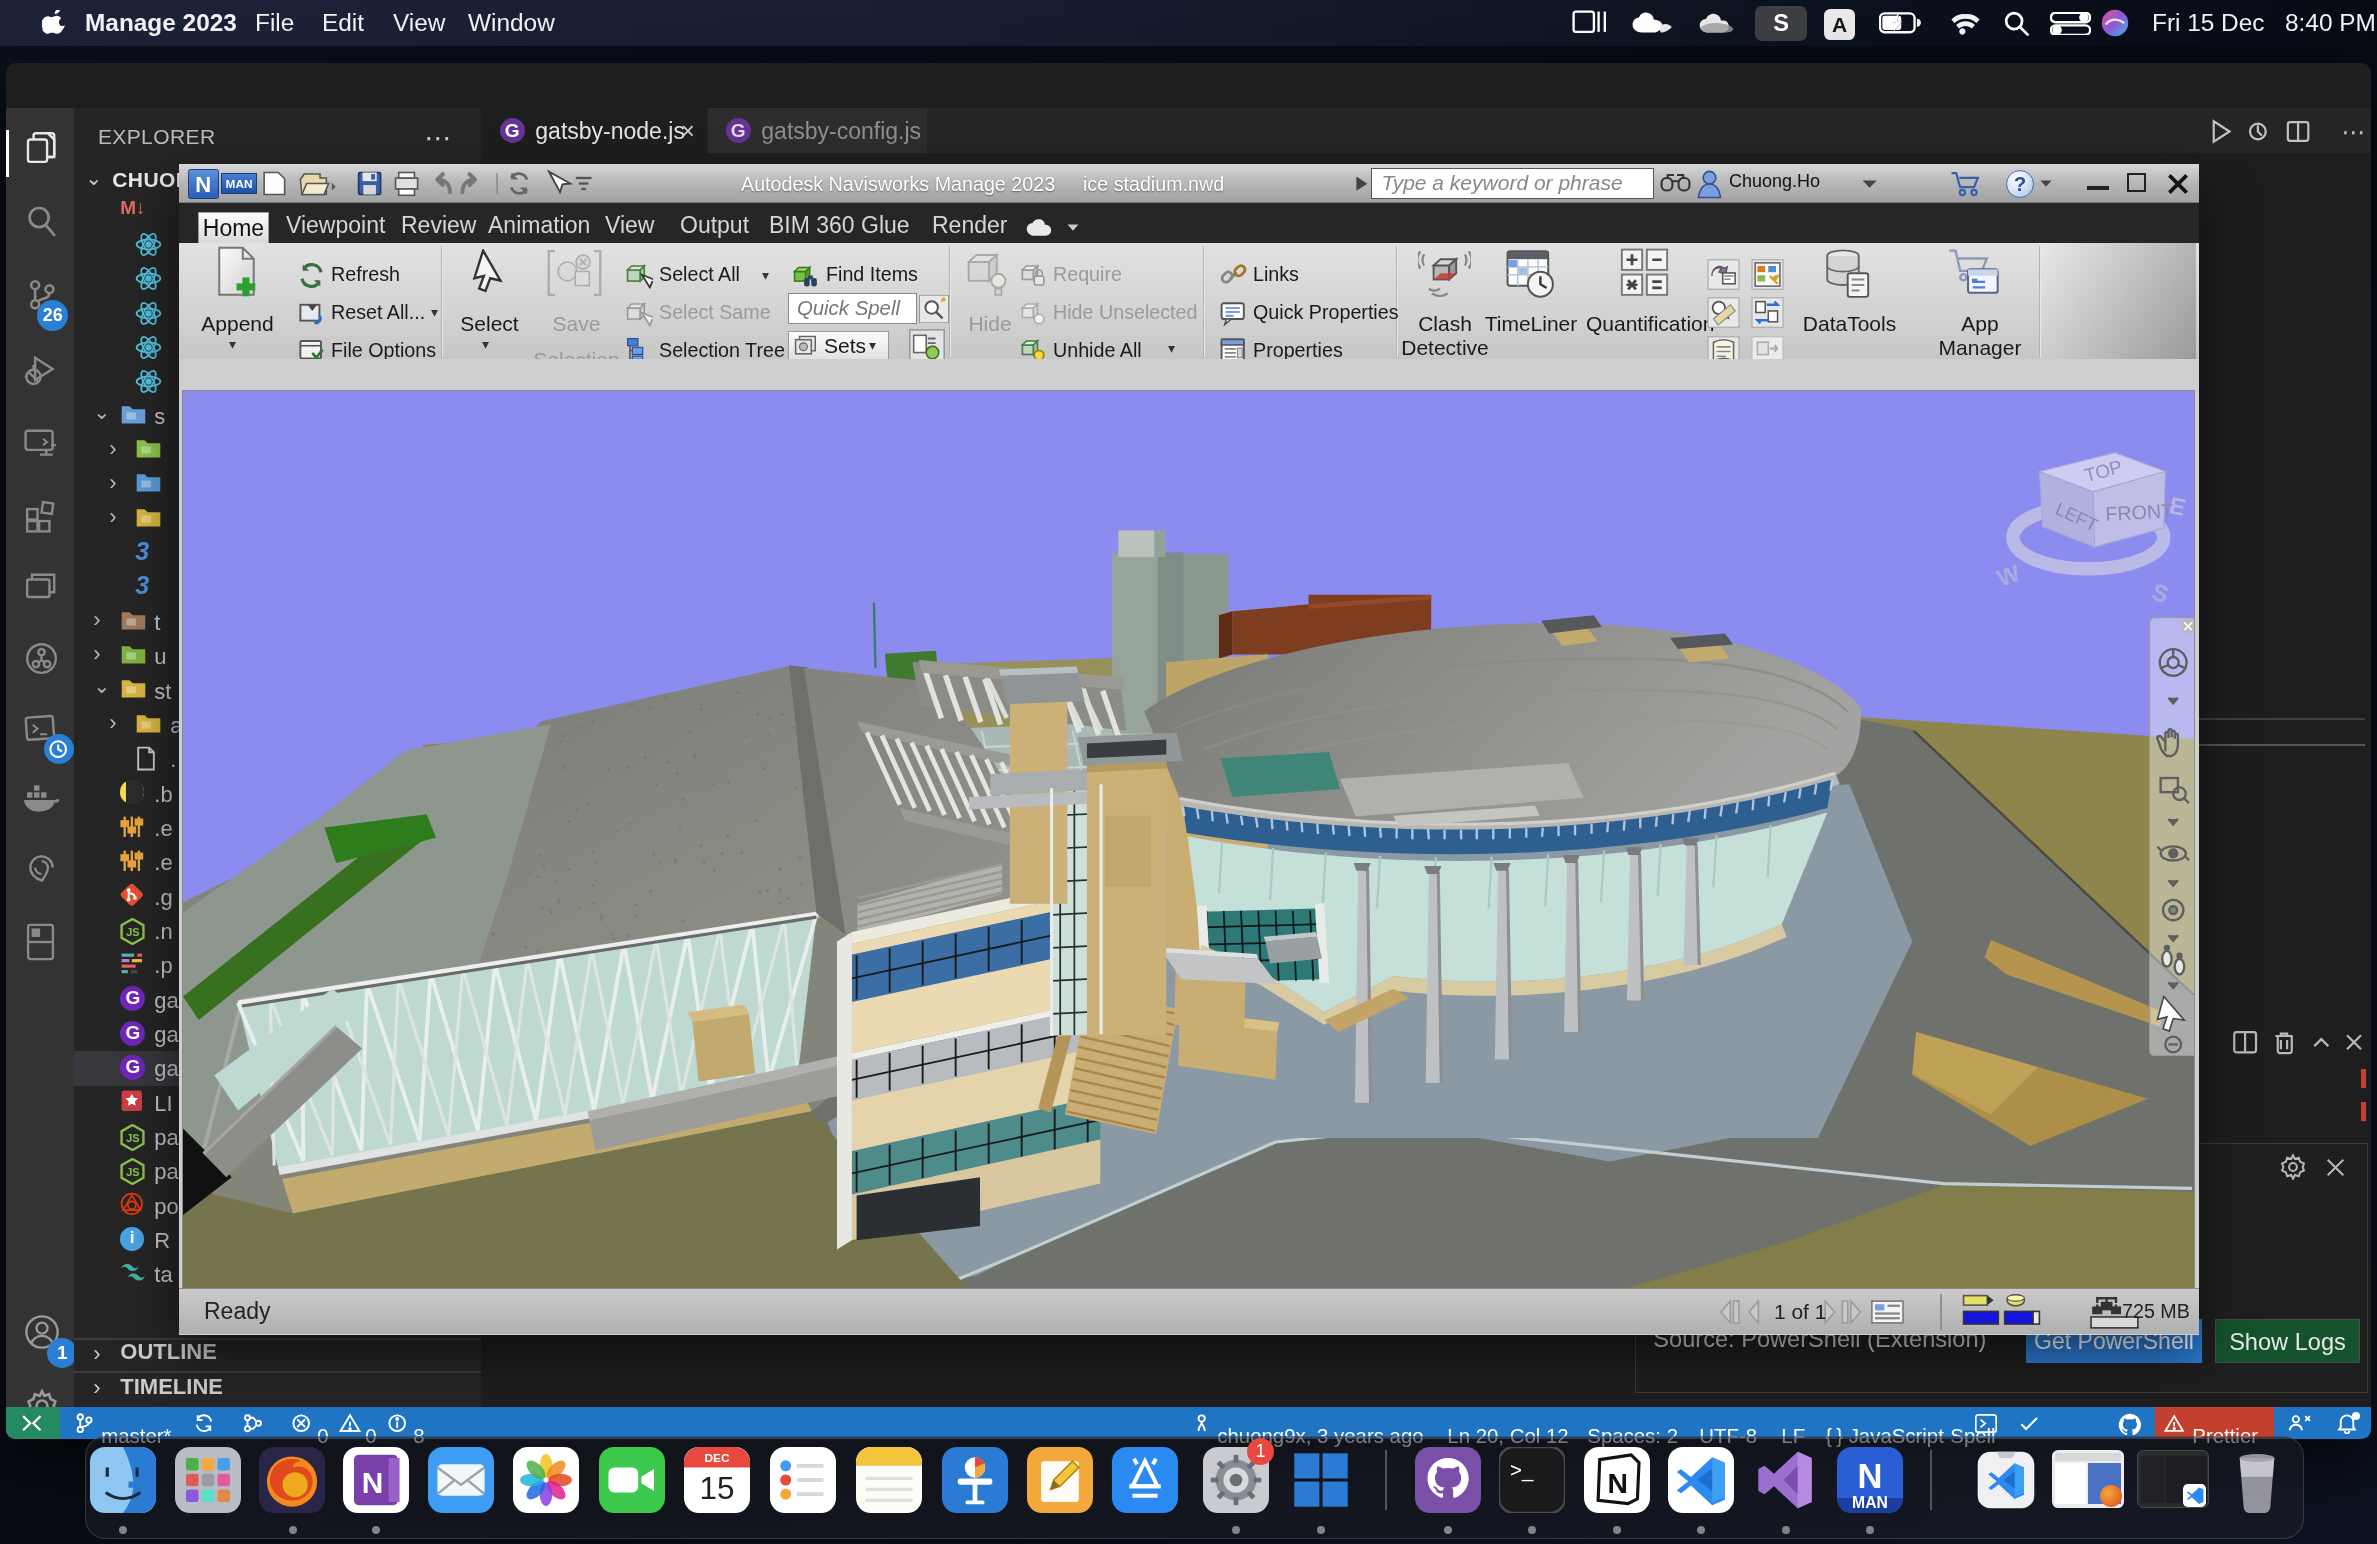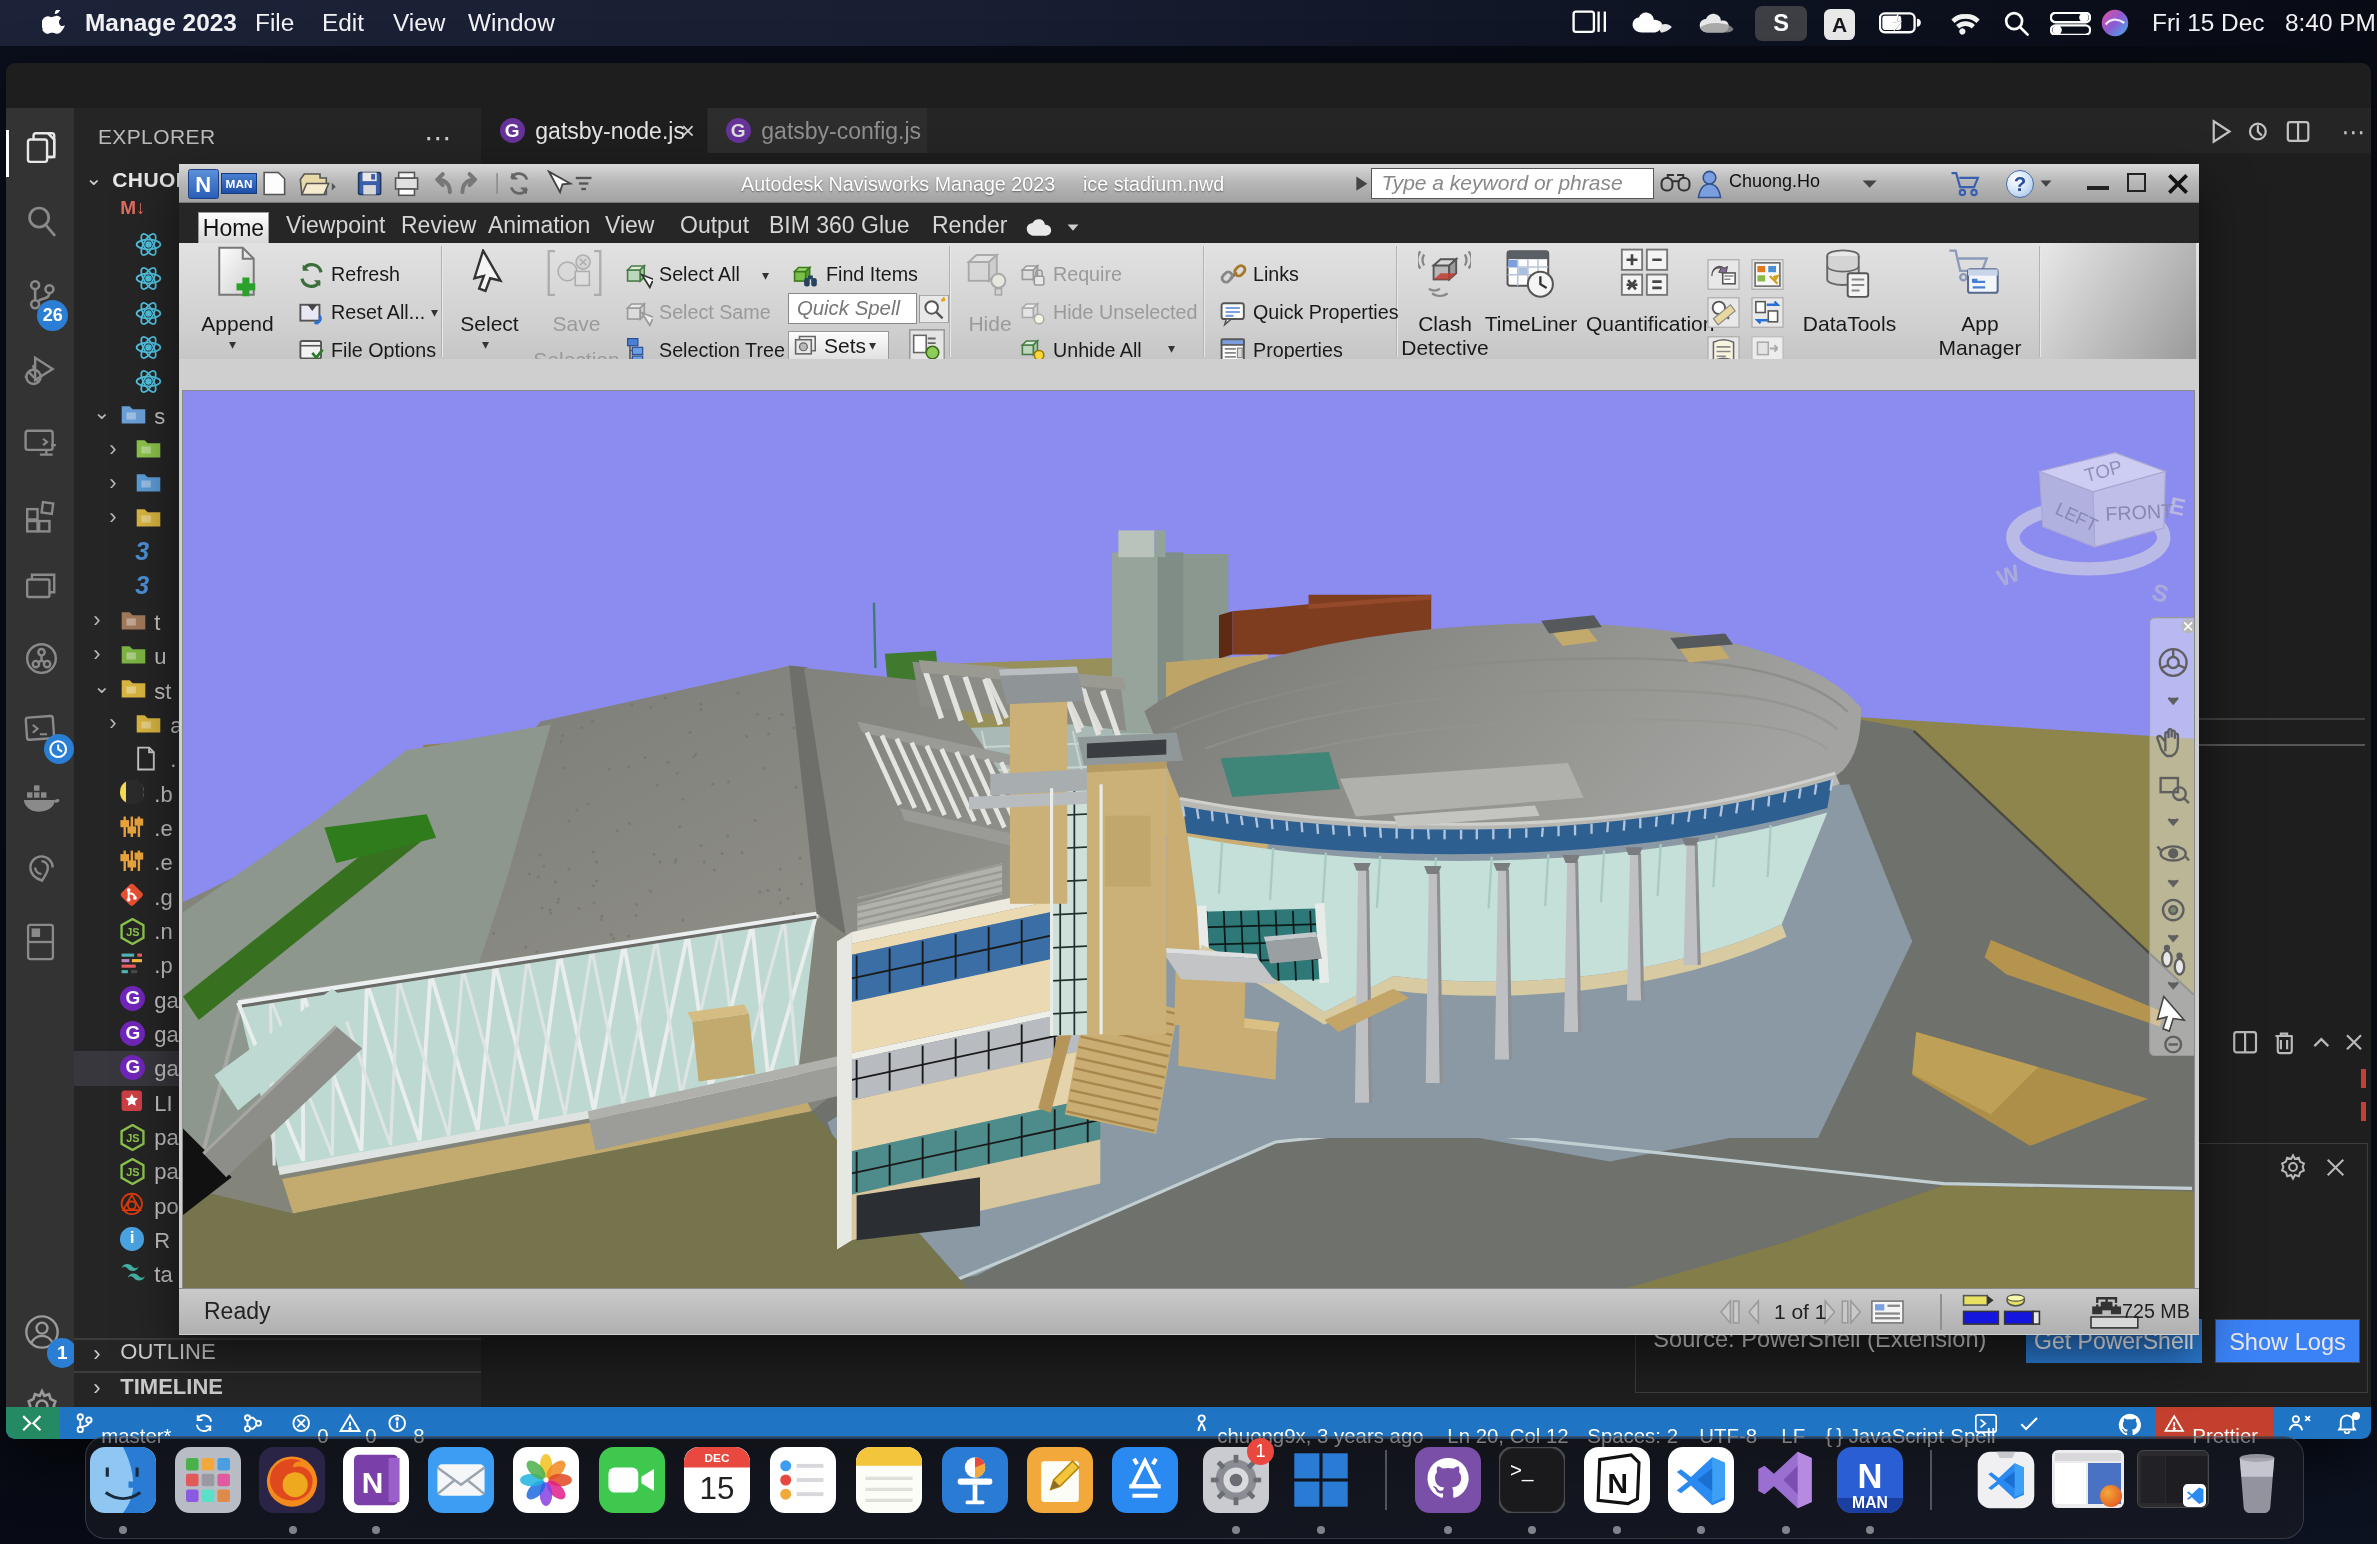--- a/index.html
+++ b/index.html
@@ -348,21 +348,21 @@
         <div class="abs" style="left:46px;top:1118px;width:23.6px;height:23.6px;color:#fff;font-size:17.3px;font-weight:bold;text-align:center;line-height:23.6px">i</div>
 <div class="abs" style="left:80px;top:1120px;color:#c5c5c5;font-size:22px">R</div>
 <svg class="abs" style="left:46px;top:1156px" width="27" height="17.3" viewBox="0 0 34 22" fill="#45b0a4">
           <path d="M9 0C5 0 2.5 2 1.5 6c1.5-2 3.2-2.7 5.2-2.2 1.1.3 1.9 1.1 2.8 2C11 7.4 12.6 9 16 9c4 0 6.5-2 7.5-6-1.5 2-3.2 2.7-5.2 2.2-1.1-.3-1.9-1.1-2.8-2C14 1.6 12.4 0 9 0zM1.5 13C-2.5 13 .5 13 1.5 13z"></path>
           <path d="M9 12c-4 0-6.5 2-7.5 6 1.5-2 3.2-2.7 5.2-2.2 1.1.3 1.9 1.1 2.8 2 1.5 1.6 3.1 3.2 6.5 3.2 4 0 6.5-2 7.5-6-1.5 2-3.2 2.7-5.2 2.2-1.1-.3-1.9-1.1-2.8-2C14 13.6 12.4 12 9 12z" transform="translate(8,0)"></path>
         </svg>
 <div class="abs" style="left:80px;top:1154px;color:#c5c5c5;font-size:22px">ta</div>
       </div>
     <div class="abs" style="left:0;right:0;top:1230px;height:1.6px;background:#3c3c3c"></div>
     <div class="abs" style="left:19px;top:1233px;width:17.3px;height:27px;color:#ccc;font-size:22px">›</div>
-    <div class="abs" style="left:46px;top:1231px;font-size:22px;font-weight:normal;color:#cccccc">OUTLINE</div>
+    <div class="abs" style="left:46px;top:1231px;font-size:22px;font-weight:bold;color:#cccccc">OUTLINE</div>
     <div class="abs" style="left:0;right:0;top:1263px;height:1.6px;background:#3c3c3c"></div>
     <div class="abs" style="left:19px;top:1267px;width:17.3px;height:27px;color:#ccc;font-size:22px">›</div>
     <div class="abs" style="left:46px;top:1266px;font-size:22px;font-weight:bold;color:#cccccc">TIMELINE</div>
   </div>
   <div id="tabs">
     <div class="tab" style="left:0;width:225px;background:#1e1e1e;color:#e4e4e4">
       <div class="abs" style="left:17.3px;top:10.2px;width:25px;height:25px;border-radius:50%;background:#663399"></div>
       <div class="abs" style="left:17.3px;top:10.2px;width:25px;height:25px;color:#fff;font-size:19px;text-align:center;line-height:25px;font-weight:bold">G</div>
       <span style="margin-left:53px">gatsby-node.js</span>
       <span class="abs" style="right:12.6px;top:0;color:#cfcfcf;font-size:23.6px">×</span>
@@ -481,21 +481,21 @@
 <div class="abs" style="left:1635px;top:1143px;width:733px;height:250px;background:#1f1f20;border:0.8px solid #3c3c3c;z-index:5">
   <svg class="abs" style="left:643px;top:9.4px" width="28" height="28" viewBox="0 0 36 36" fill="none" stroke="#b8b8b8" stroke-width="2.6">
       <circle cx="18" cy="18" r="5"></circle>
       <path d="M18 3l2.4 4.7 5-1.6 1.6 5L32 13.5l-1.6 4.5L32 22.5l-4.9 2.4-1.6 5-5-1.6L18 33l-2.4-4.7-5 1.6-1.6-5L4 22.5 5.6 18 4 13.5l4.9-2.4 1.6-5 5 1.6z"></path>
     </svg>
   <svg class="abs" style="left:687px;top:11px" width="25" height="25" viewBox="0 0 32 32" stroke="#b8b8b8" stroke-width="2.6">
       <path d="M6 6l20 20M26 6L6 26"></path>
     </svg>
   <div class="abs" style="left:17.3px;top:182px;font-size:23.6px;color:#cfcfcf">Source: PowerShell (Extension)</div>
   <div class="abs" style="left:390px;top:175px;width:176px;height:44px;background:#2b7bd4;color:#fff;font-size:23px;text-align:center;line-height:44px;white-space:nowrap">Get PowerShell</div>
-  <div class="abs" style="left:579px;top:175px;width:145px;height:44px;background:#3b82f6;border:0.8px solid #4a4a4a;color:#e8e8e8;font-size:23.6px;text-align:center;line-height:44px">Show Logs</div>
+  <div class="abs" style="left:579px;top:175px;width:145px;height:44px;background:#14532d;border:0.8px solid #4a4a4a;color:#e8e8e8;font-size:23.6px;text-align:center;line-height:44px">Show Logs</div>
 </div>
 
 <div id="nav" style="position:absolute;left:179px;top:164px;width:2020px;height:1171px;background:#cfcfcf;box-shadow:0 19.7px 47px rgba(0,0,0,.55);z-index:6;">
 
   <div style="position:absolute;left:0;top:0;width:100%;height:39px;background:linear-gradient(#d8d8d8,#b9b9b9 45%,#a2a2a2);border-bottom:0.8px solid #7a7a7a;">
     <div class="abs" style="left:8.6px;top:4.7px;width:31px;height:30px;background:linear-gradient(#5a8fd8,#2a5fb8);border:0.8px solid #1c3f8a;border-radius:2.4px;color:#fff;font-weight:bold;font-size:22px;text-align:center;line-height:30px">N</div>
     <div class="abs" style="left:42px;top:9.4px;width:36px;height:20.4px;background:linear-gradient(#4a7fd0,#1e4fa8);border:0.8px solid #163c80;color:#fff;font-weight:bold;font-size:11.8px;text-align:center;line-height:20.4px">MAN</div>
     <svg class="abs" style="left:82px;top:6.3px" width="362" height="27" viewBox="0 0 460 34">
       <g fill="#fdfdfd" stroke="#555" stroke-width="2">
           <path d="M4 3h18l8 8v20H4z"></path>

